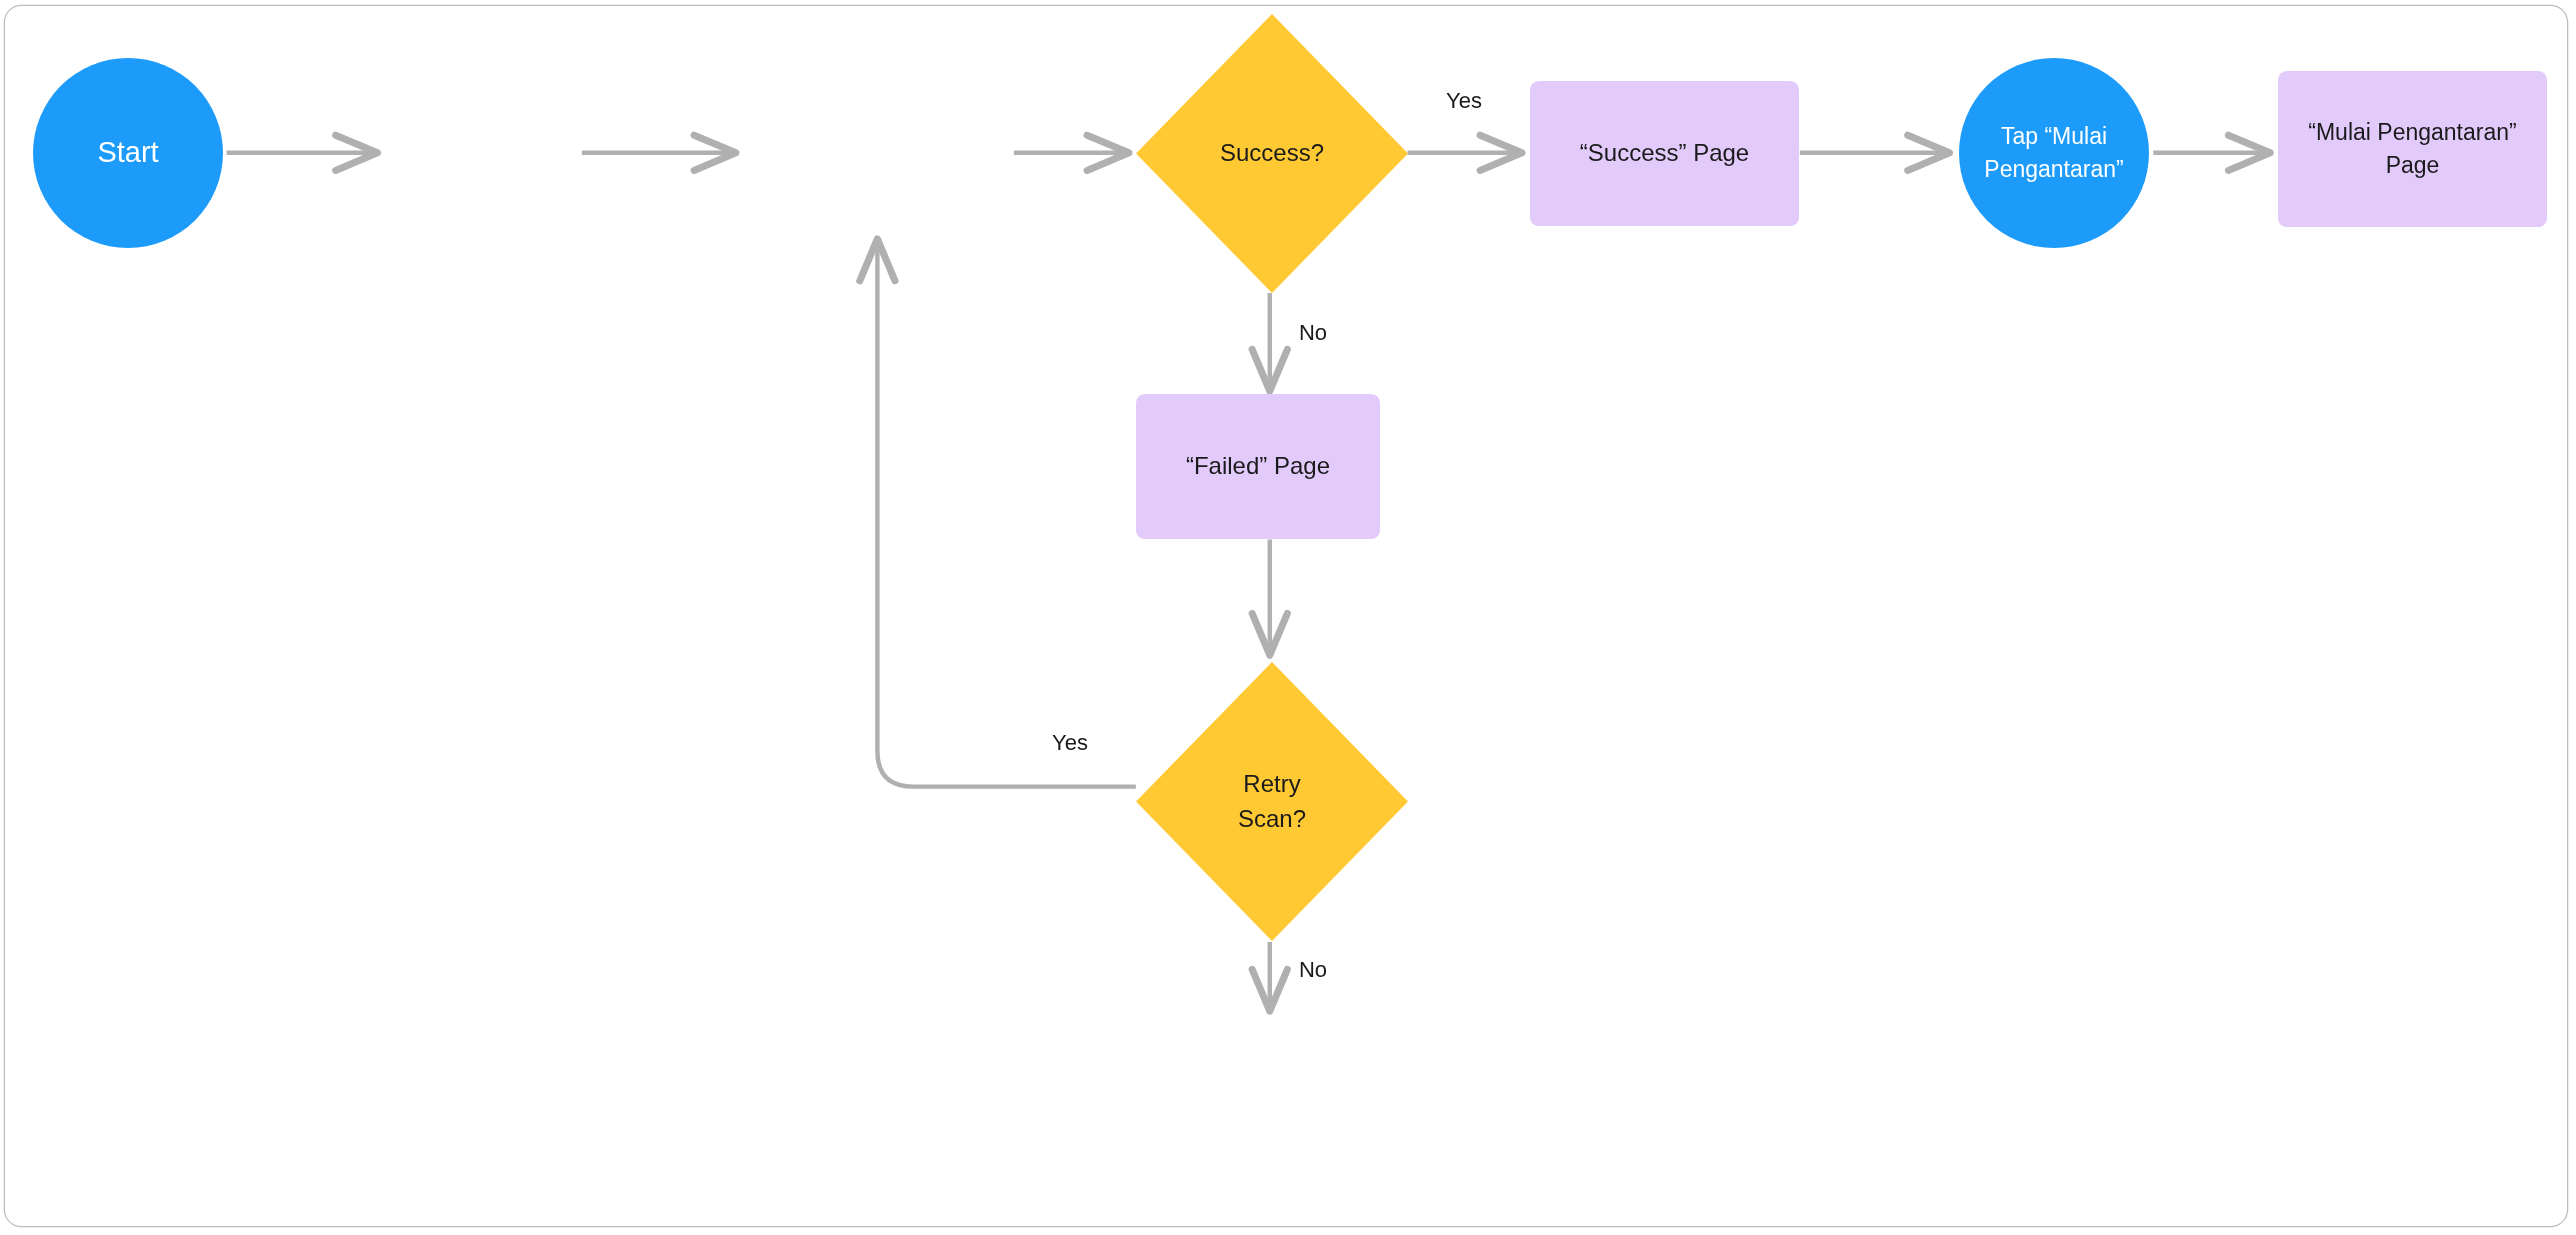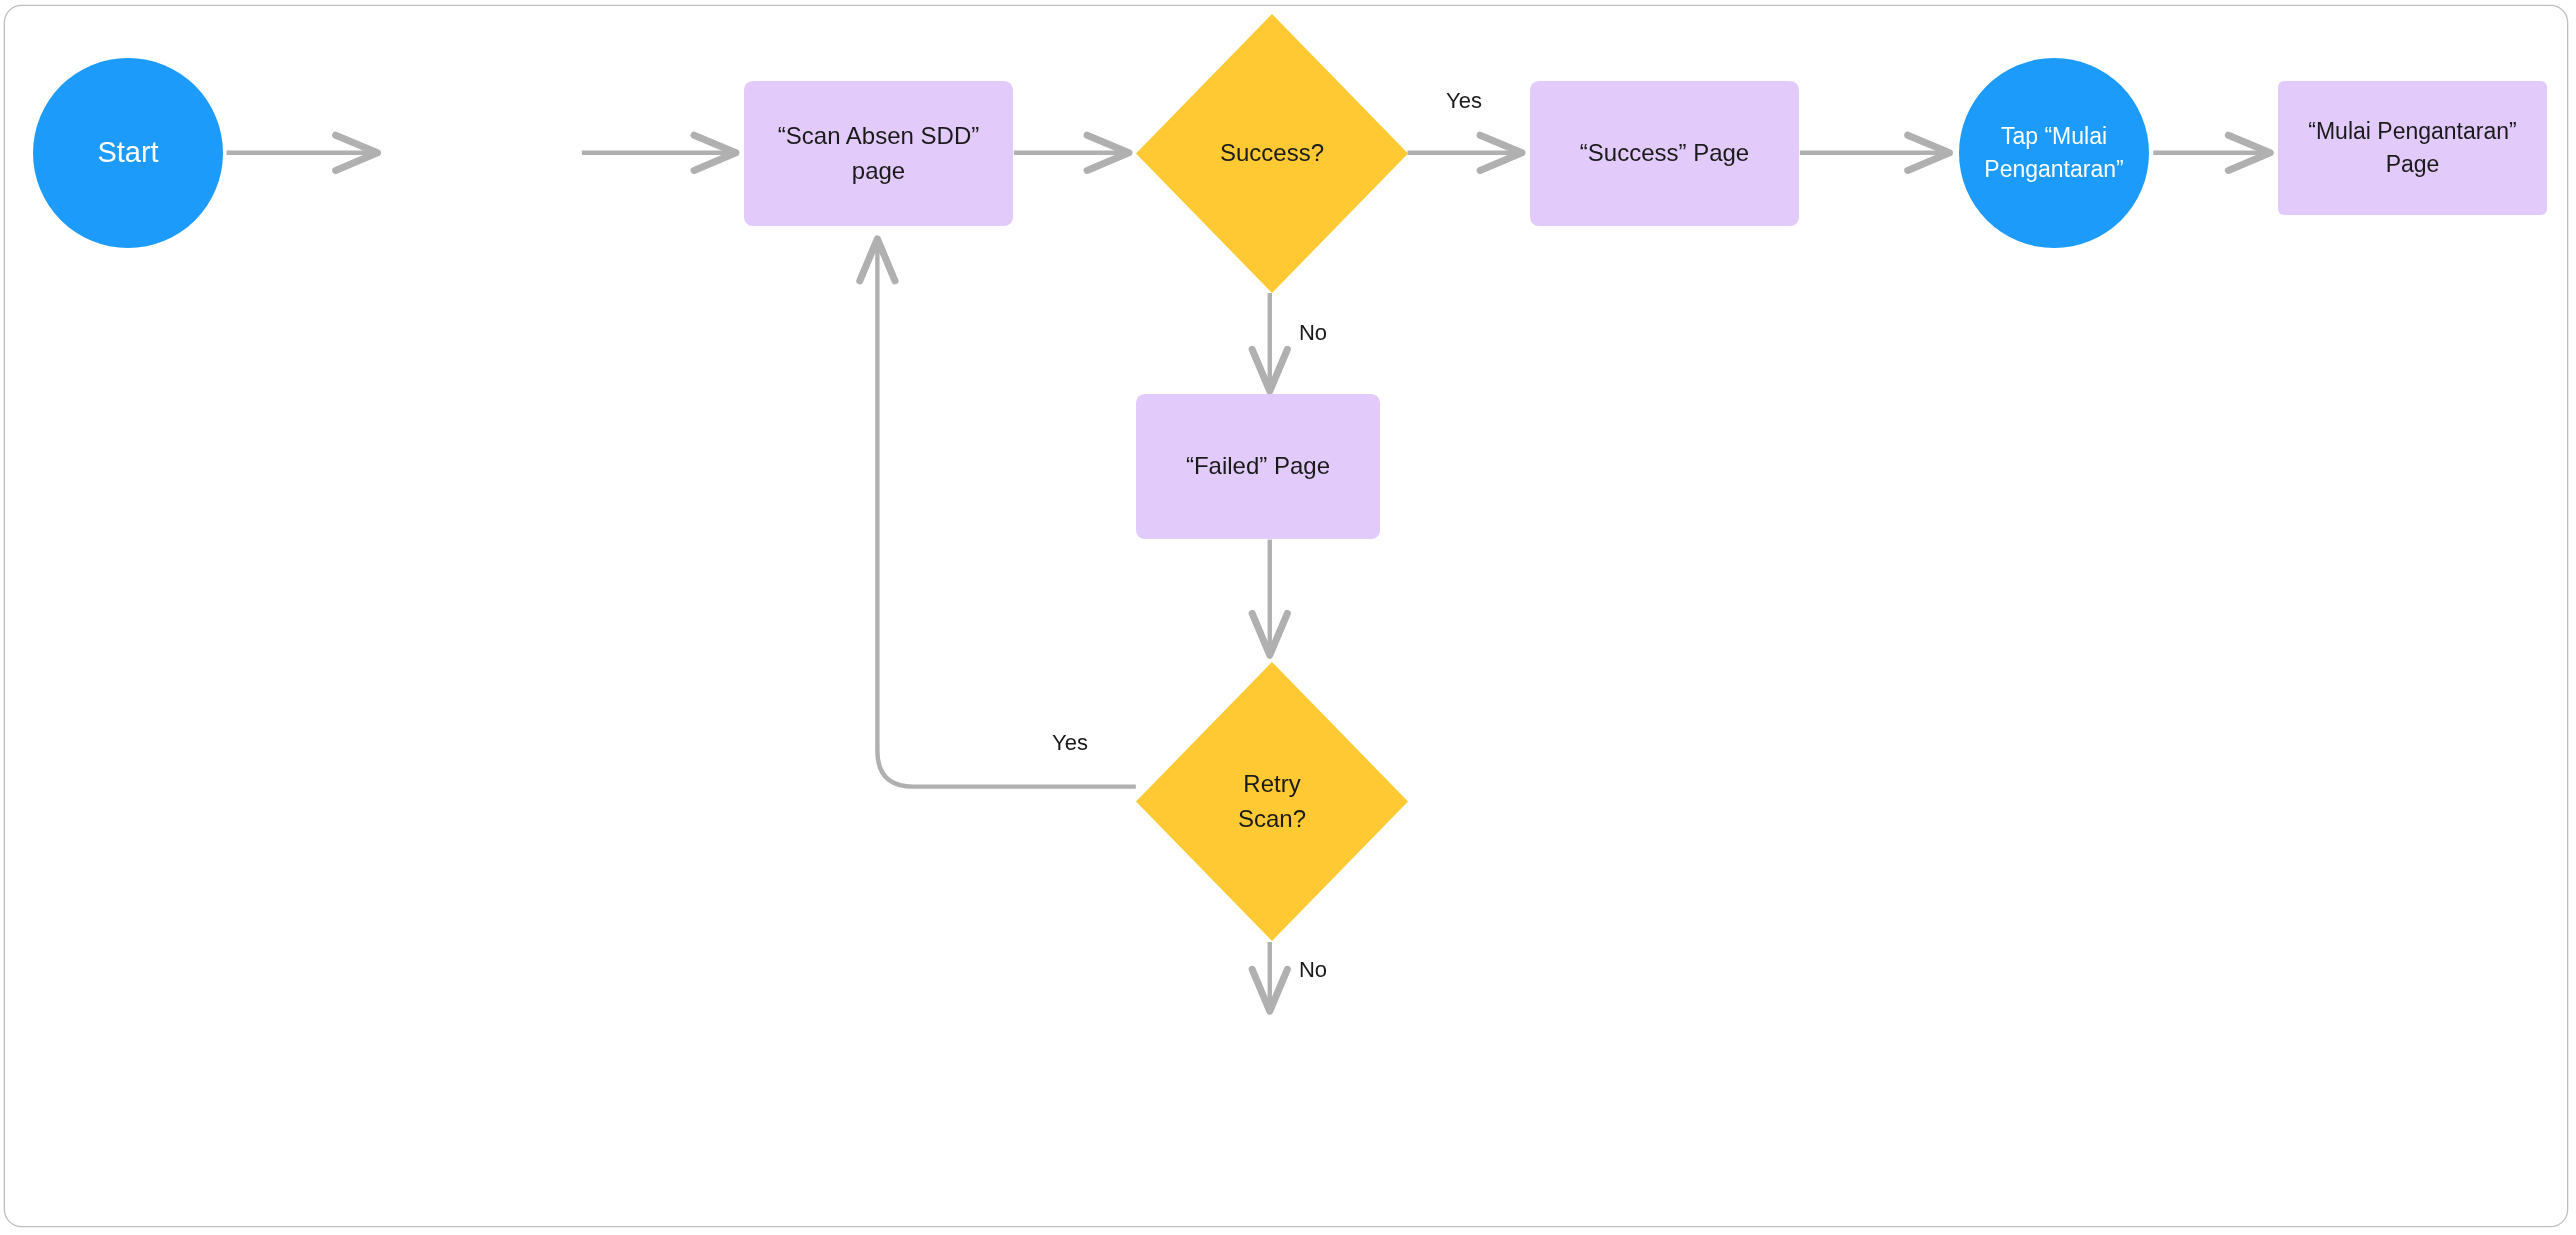--- a/index.html
+++ b/index.html
@@ -127,40 +127,36 @@
 
       <path d="M1806,1251 L1452,1251 Q1395,1251 1395,1194 L1395,380" marker-end="url(#arrow)"></path>
     </g>
   </svg>
 
   <div class="node node-circle" style="left:33px; top:58px; width:190px; height:190px;">
     <span class="node-label fs-40">Start</span>
   </div>
 
 
-  <div class="node node-box" style="left:744px; top:81px; width:269px; height:145px;">
-    <span class="node-label fs-38">“Scan Absen SDD”
-page</span>
-  </div>
 
   <div class="node node-diamond" style="left:1136px; top:14px; width:272px; height:279px;">
     <span class="diamond-shape"></span>
     <span class="node-label fs-38">Success?</span>
   </div>
 
   <div class="node node-box" style="left:1530px; top:81px; width:269px; height:145px;">
     <span class="node-label fs-38">“Success” Page</span>
   </div>
 
   <div class="node node-circle" style="left:1959px; top:58px; width:190px; height:190px;">
     <span class="node-label fs-34">Tap “Mulai
 Pengantaran”</span>
   </div>
 
-  <div class="node node-box" style="left:2278px; top:81px; width:269px; height:134px;border-radius:6px;">
+  <div class="node node-box" style="left:2278px; top:71px; width:269px; height:156px;">
     <span class="node-label fs-34">“Mulai Pengantaran”
 Page</span>
   </div>
 
   <div class="node node-box" style="left:1136px; top:394px; width:244px; height:145px;">
     <span class="node-label fs-38">“Failed” Page</span>
   </div>
 
   <div class="node node-diamond" style="left:1136px; top:662px; width:272px; height:279px;">
     <span class="diamond-shape"></span>

